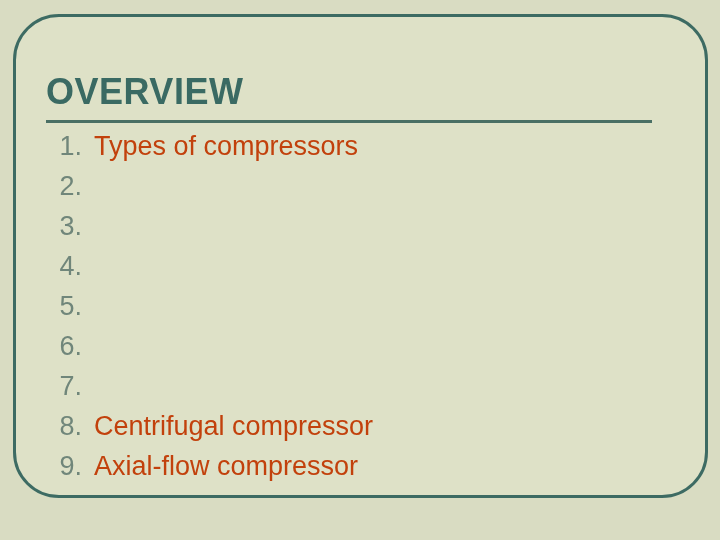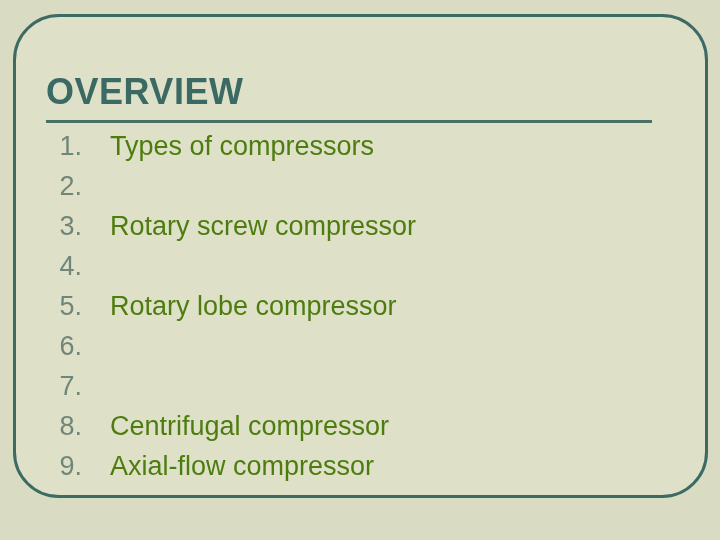--- a/index.html
+++ b/index.html
@@ -78,23 +78,23 @@
 
   .item-number {
     width: 36px;
     flex: 0 0 36px;
     text-align: right;
     font-size: 27px;
     color: #70867a;
   }
 
   .item-text {
-    margin-left: 28px;
+    margin-left: 12px;
     font-size: 27px;
-    color: #4d7c0f;
+    color: #c2410c;
   }
 
   #footer-text {
     position: absolute;
     left: 0;
     top: 513px;
     width: 720px;
     text-align: center;
     font-size: 13px;
     color: #22252a;
@@ -115,28 +115,26 @@
   <ol id="overview-list">
     <li class="list-item">
       <span class="item-number">1.</span>
       <span class="item-text">Types of compressors</span>
     </li>
     <li class="list-item">
       <span class="item-number">2.</span>
     </li>
     <li class="list-item">
       <span class="item-number">3.</span>
-      <span class="item-text">Rotary screw compressor</span>
     </li>
     <li class="list-item">
       <span class="item-number">4.</span>
     </li>
     <li class="list-item">
       <span class="item-number">5.</span>
-      <span class="item-text">Rotary lobe compressor</span>
     </li>
     <li class="list-item">
       <span class="item-number">6.</span>
     </li>
     <li class="list-item">
       <span class="item-number">7.</span>
     </li>
     <li class="list-item">
       <span class="item-number">8.</span>
       <span class="item-text">Centrifugal compressor</span>

